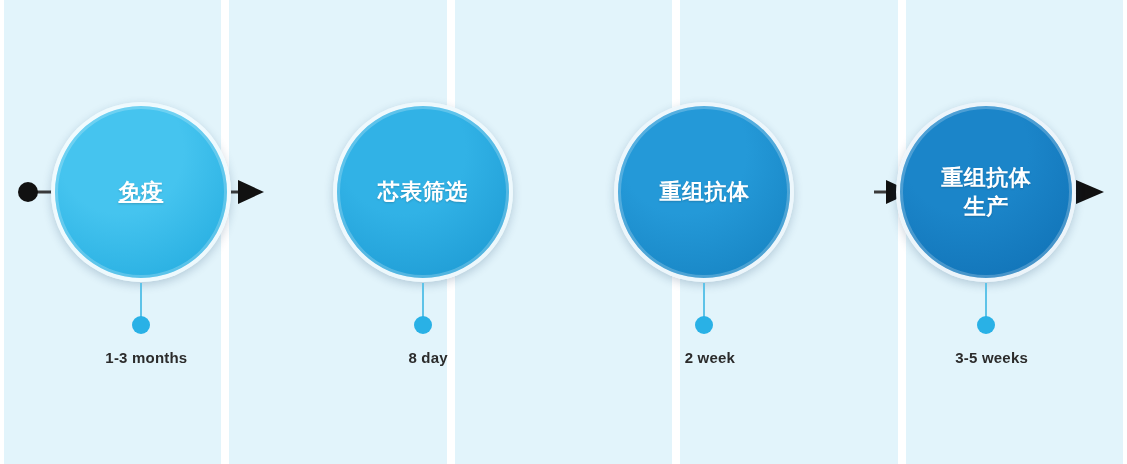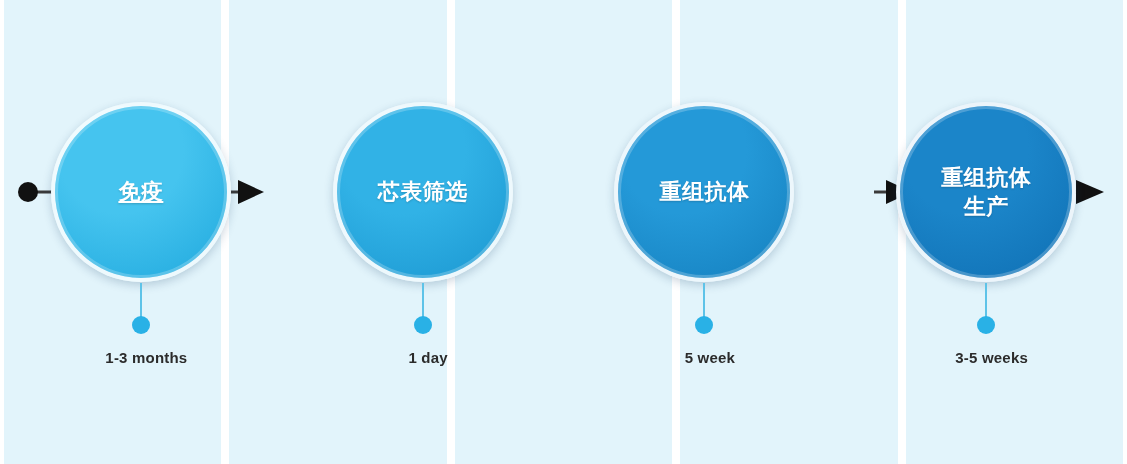--- a/index.html
+++ b/index.html
@@ -164,30 +164,30 @@
       <div class="dot"></div>
       <div class="caption">1-3 months</div>
     </div>
 
     <div class="stage">
       <div class="circle" style="background: radial-gradient(circle at 38% 26%, rgb(49, 178, 230) 0%, rgb(49, 178, 230) 38%, rgb(26, 150, 208) 100%); justify-content: center;">
         <span class="label">芯表筛选</span>
       </div>
       <div class="stem"></div>
       <div class="dot"></div>
-      <div class="caption">1 day</div>
+      <div class="caption">8 day</div>
     </div>
 
     <div class="stage">
       <div class="circle" style="background: radial-gradient(circle at 38% 26%, rgb(36, 153, 216) 0%, rgb(36, 153, 216) 38%, rgb(20, 127, 190) 100%);">
         <span class="label">重组抗体</span>
       </div>
       <div class="stem"></div>
       <div class="dot"></div>
-      <div class="caption">5 week</div>
+      <div class="caption">2 week</div>
     </div>
 
     <div class="stage">
       <div class="circle" style="background: radial-gradient(circle at 38% 26%, rgb(27, 133, 201) 0%, rgb(27, 133, 201) 38%, rgb(15, 111, 179) 100%); text-align: center;">
         <span class="label">重组抗体
 生产</span>
       </div>
       <div class="stem"></div>
       <div class="dot"></div>
       <div class="caption">3-5 weeks</div>

